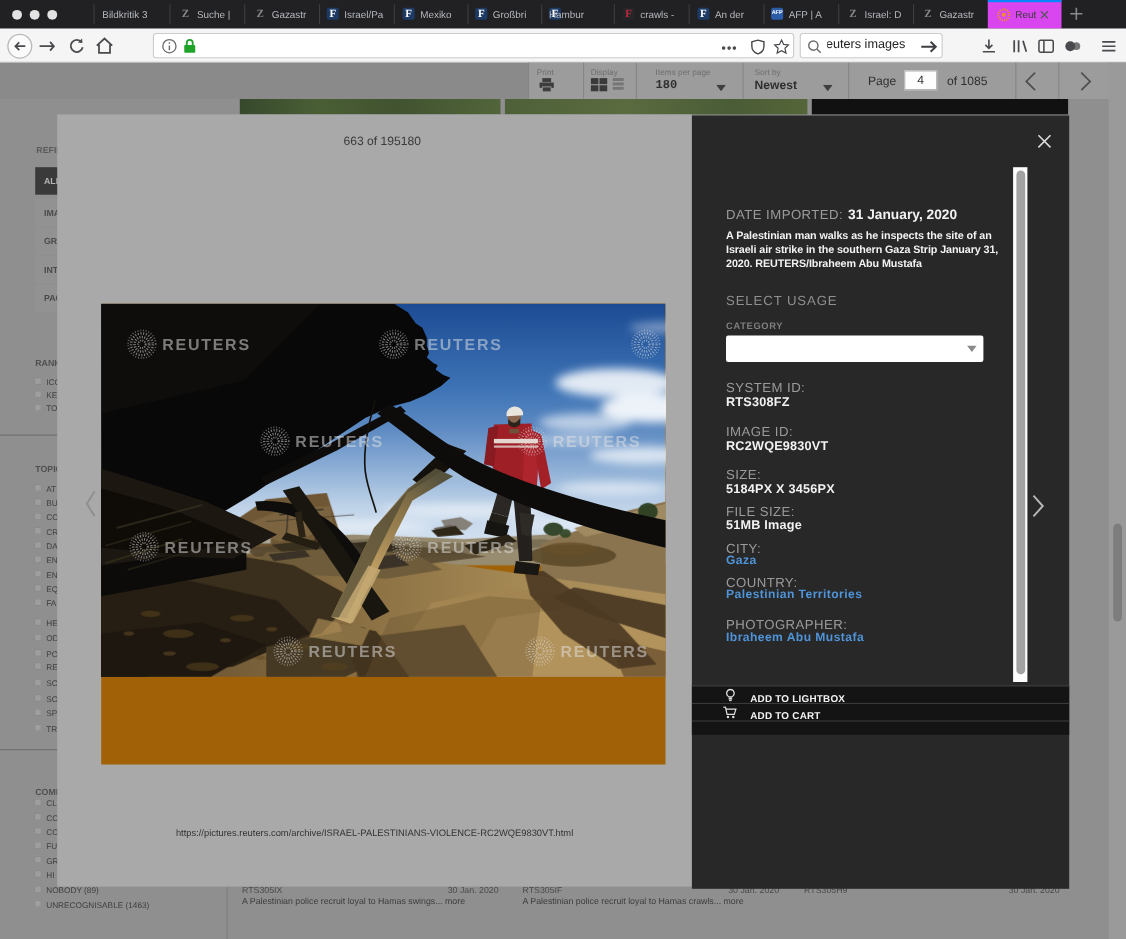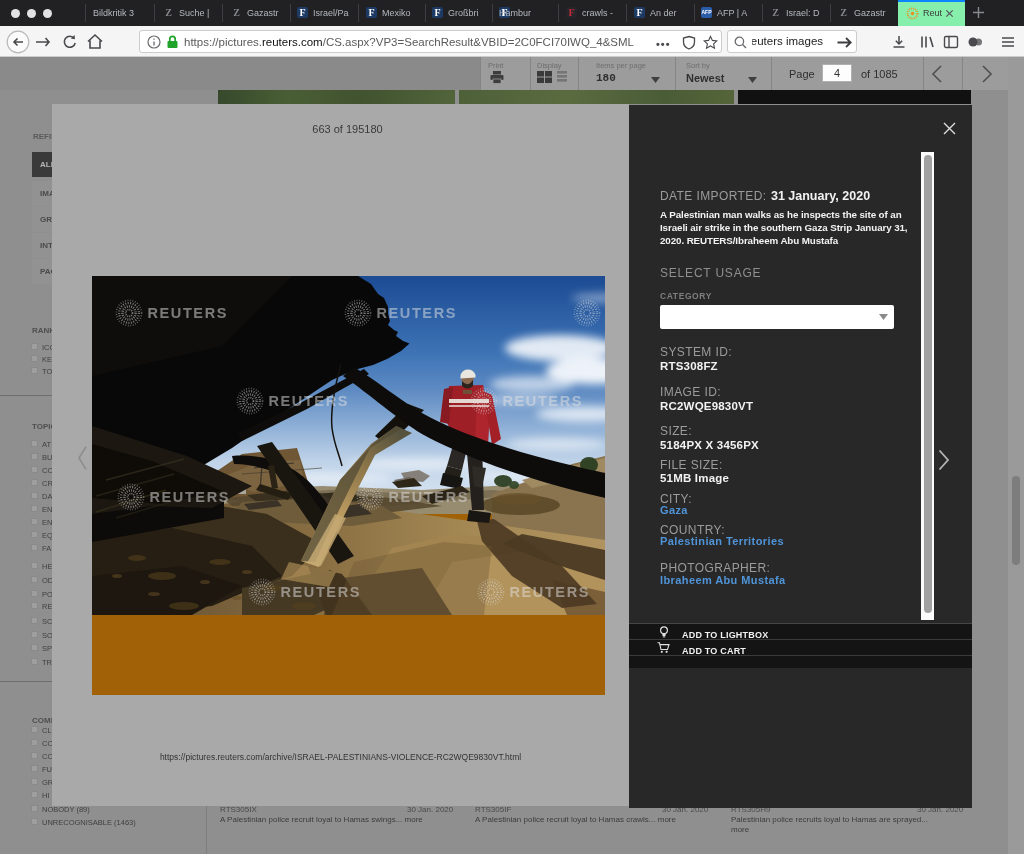--- a/index.html
+++ b/index.html
@@ -7,21 +7,21 @@
   .abs { position:absolute; }
   #stage { position:relative; width:1024px; height:854px; background:#8f8f8f; }
 
   
   #tabbar { left:0; top:0; width:1024px; height:26px; background:#212124; }
   .tl { border-radius:50%; width:9px; height:9px; background:#e2e2e2; top:9px; }
   .tabsep { width:1px; height:18px; top:4px; background:#3e3e42; }
   .tabtxt { font-size:9px; color:#b4b8bd; top:8px; white-space:nowrap; overflow:hidden; }
   .favF { width:11px; height:11px; background:#1d3a64; color:#fff; font-family:"Liberation Serif",serif; font-weight:bold; font-size:10px; text-align:center; line-height:11px; top:7px; border-radius:2px; }
   .favZ { width:11px; height:11px; color:#85878a; font-family:"Liberation Serif",serif; font-weight:bold; font-size:10px; text-align:center; line-height:11px; top:7px; }
-  #activetab { left:898px; top:0; width:67px; height:26px; background:#86efac; border-top:2px solid #0a84ff; }
+  #activetab { left:898px; top:0; width:67px; height:26px; background:#d946ef; border-top:2px solid #0a84ff; }
 
   
   #urlbar { left:0; top:26px; width:1024px; height:31px; background:#f5f5f6; border-bottom:1px solid #cccccc; }
   #urlfield { left:139px; top:4px; width:583px; height:23px; background:#ffffff; border:1px solid #ccc; border-radius:3px; }
   #searchfield { left:727px; top:4px; width:130px; height:23px; background:#ffffff; border:1px solid #ccc; border-radius:3px; }
 
   
   #ptoolbar { left:0; top:57px; width:1024px; height:33px; background:#8a8a8a; }
   #ptoolbarR { left:480px; top:0; width:544px; height:33px; background:#9c9c9c; }
   .tsep { width:1px; height:33px; top:0; background:#858585; }
@@ -119,21 +119,20 @@
     </svg>
     <div id="urlfield" class="abs">
       <svg class="abs" style="left:7px;top:4px;" width="14" height="14" viewBox="0 0 14 14">
         <circle cx="7" cy="7" r="6" fill="none" stroke="#6b6b6f" stroke-width="1.2"></circle>
         <path d="M7 3.4 V4.8 M7 6.4 V10.6" stroke="#6b6b6f" stroke-width="1.3"></path>
       </svg>
       <svg class="abs" style="left:26px;top:4px;" width="13" height="14" viewBox="0 0 13 14">
         <rect x="1.5" y="6" width="10" height="7" rx="1" fill="#1fa32a"></rect>
         <path d="M3.8 6 V4 a2.7 2.7 0 0 1 5.4 0 V6" fill="none" stroke="#1fa32a" stroke-width="1.7"></path>
       </svg>
-      <div class="abs" style="left:44px;top:4.5px;font-size:11.5px;color:#5a5a5a;white-space:nowrap;">https://pictures.<span style="color:#0f0f0f;">reuters.com</span>/CS.aspx?VP3=SearchResult&amp;VBID=2C0FCI70IWQ_4&amp;SML</div>
       <div class="abs" style="left:516px;top:7px;font-size:11px;color:#4a4a4e;letter-spacing:1px;font-weight:bold;">•••</div>
       <svg class="abs" style="left:542px;top:4px;" width="14" height="15" viewBox="0 0 14 15">
         <path d="M7 1.5 L12.5 3 V7 C12.5 10.5 10.3 12.8 7 14 C3.7 12.8 1.5 10.5 1.5 7 V3 Z" fill="none" stroke="#4a4a4e" stroke-width="1.3"></path>
       </svg>
       <svg class="abs" style="left:563px;top:4px;" width="15" height="15" viewBox="0 0 15 15">
         <path d="M7.5 1.4 L9.4 5.4 L13.8 5.9 L10.6 8.9 L11.5 13.2 L7.5 11 L3.5 13.2 L4.4 8.9 L1.2 5.9 L5.6 5.4 Z" fill="none" stroke="#4a4a4e" stroke-width="1.1"></path>
       </svg>
     </div>
     <div id="searchfield" class="abs">
       <svg class="abs" style="left:6px;top:5px;" width="13" height="13" viewBox="0 0 13 13">
@@ -284,21 +283,20 @@
 
   <div class="abs" style="left:206px;top:806px;width:1px;height:48px;background:#7e7e7e;"></div>
   <div class="abs capid" style="left:220px;top:805px;">RTS305IX</div>
   <div class="abs capdate" style="left:407px;top:805px;">30 Jan. 2020</div>
   <div class="abs captxt" style="left:220px;top:815px;width:240px;">A Palestinian police recruit loyal to Hamas swings... more</div>
   <div class="abs capid" style="left:475px;top:805px;">RTS305IF</div>
   <div class="abs capdate" style="left:662px;top:805px;">30 Jan. 2020</div>
   <div class="abs captxt" style="left:475px;top:815px;width:240px;">A Palestinian police recruit loyal to Hamas crawls... more</div>
   <div class="abs capid" style="left:731px;top:805px;">RTS305H9</div>
   <div class="abs capdate" style="left:917px;top:805px;">30 Jan. 2020</div>
-  <div class="abs captxt" style="left:731px;top:815px;width:240px;">Palestinian police recruits loyal to Hamas are sprayed...<br>more</div>
 
   <div class="abs" style="left:1008px;top:57px;width:16px;height:797px;background:#9a9a9a;"></div>
   <div class="abs" style="left:1012px;top:476px;width:8px;height:89px;background:#7d7d7d;border-radius:4px;"></div>
 
   <div id="modalL" class="abs">
     <div class="abs" style="left:7px;top:19px;width:577px;text-align:center;font-size:11px;color:#3a3a3a;">663 of 195180</div>
     <svg class="abs" style="left:25px;top:341px;" width="11" height="26" viewBox="0 0 11 26">
       <path d="M9 1.8 L2 13 L9 24.2" stroke="#8f8f8f" stroke-width="1.8" fill="none"></path>
     </svg>
     <div class="abs" style="left:0;top:648px;width:577px;text-align:center;font-size:8.5px;color:#333333;">https://pictures.reuters.com/archive/ISRAEL-PALESTINIANS-VIOLENCE-RC2WQE9830VT.html</div>

